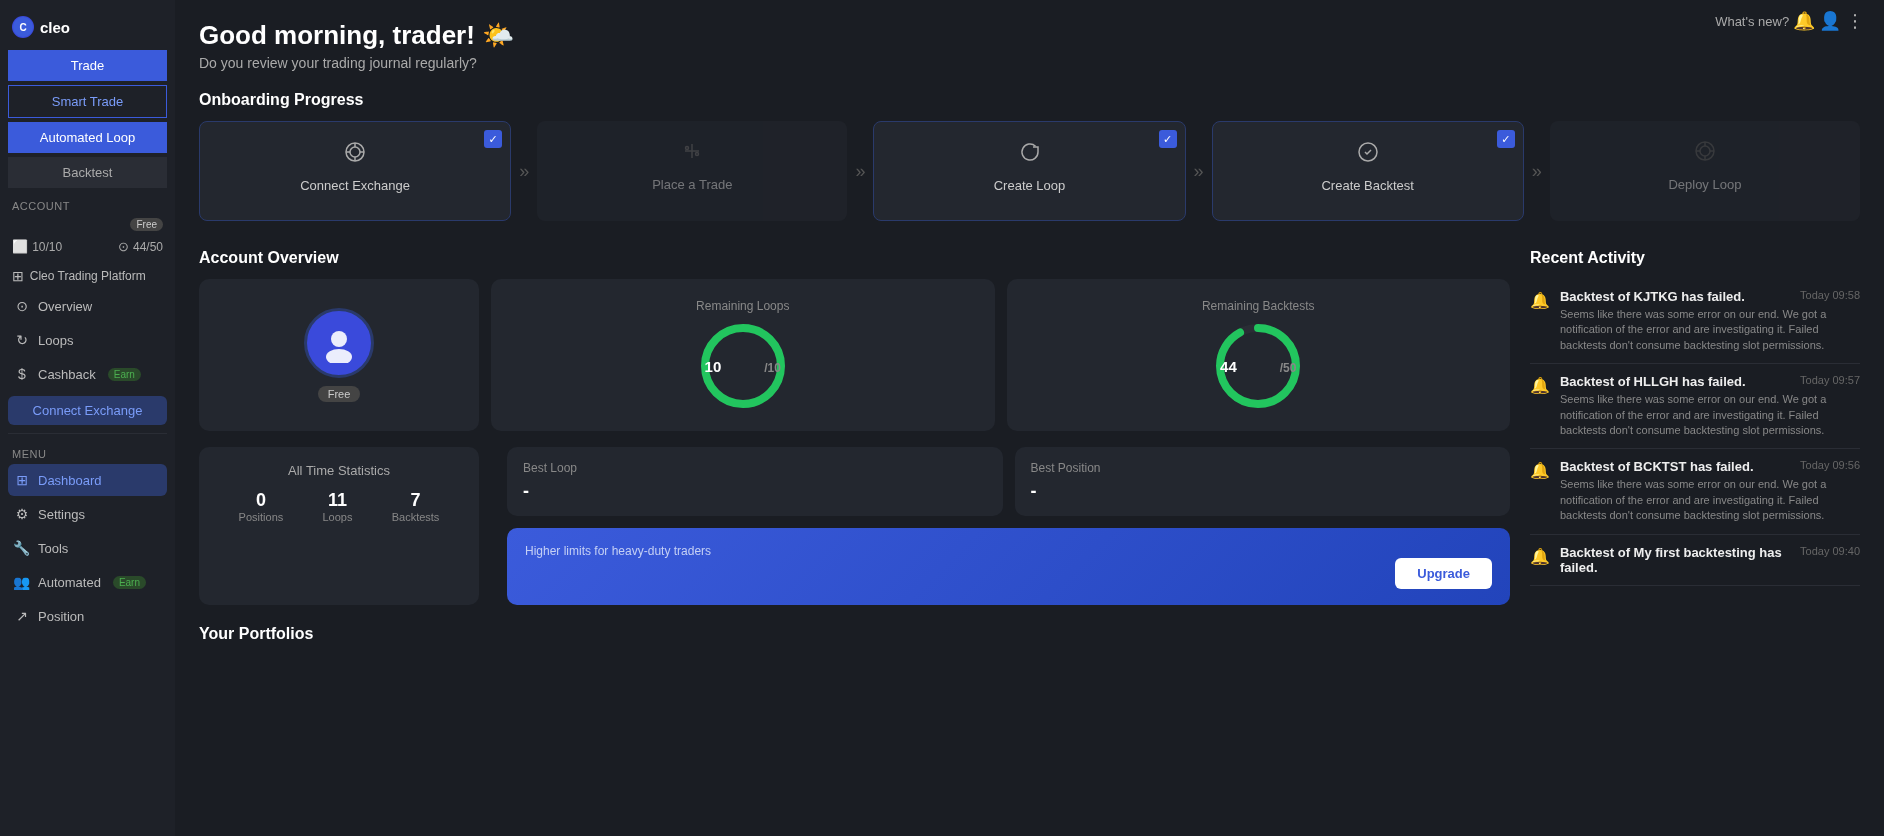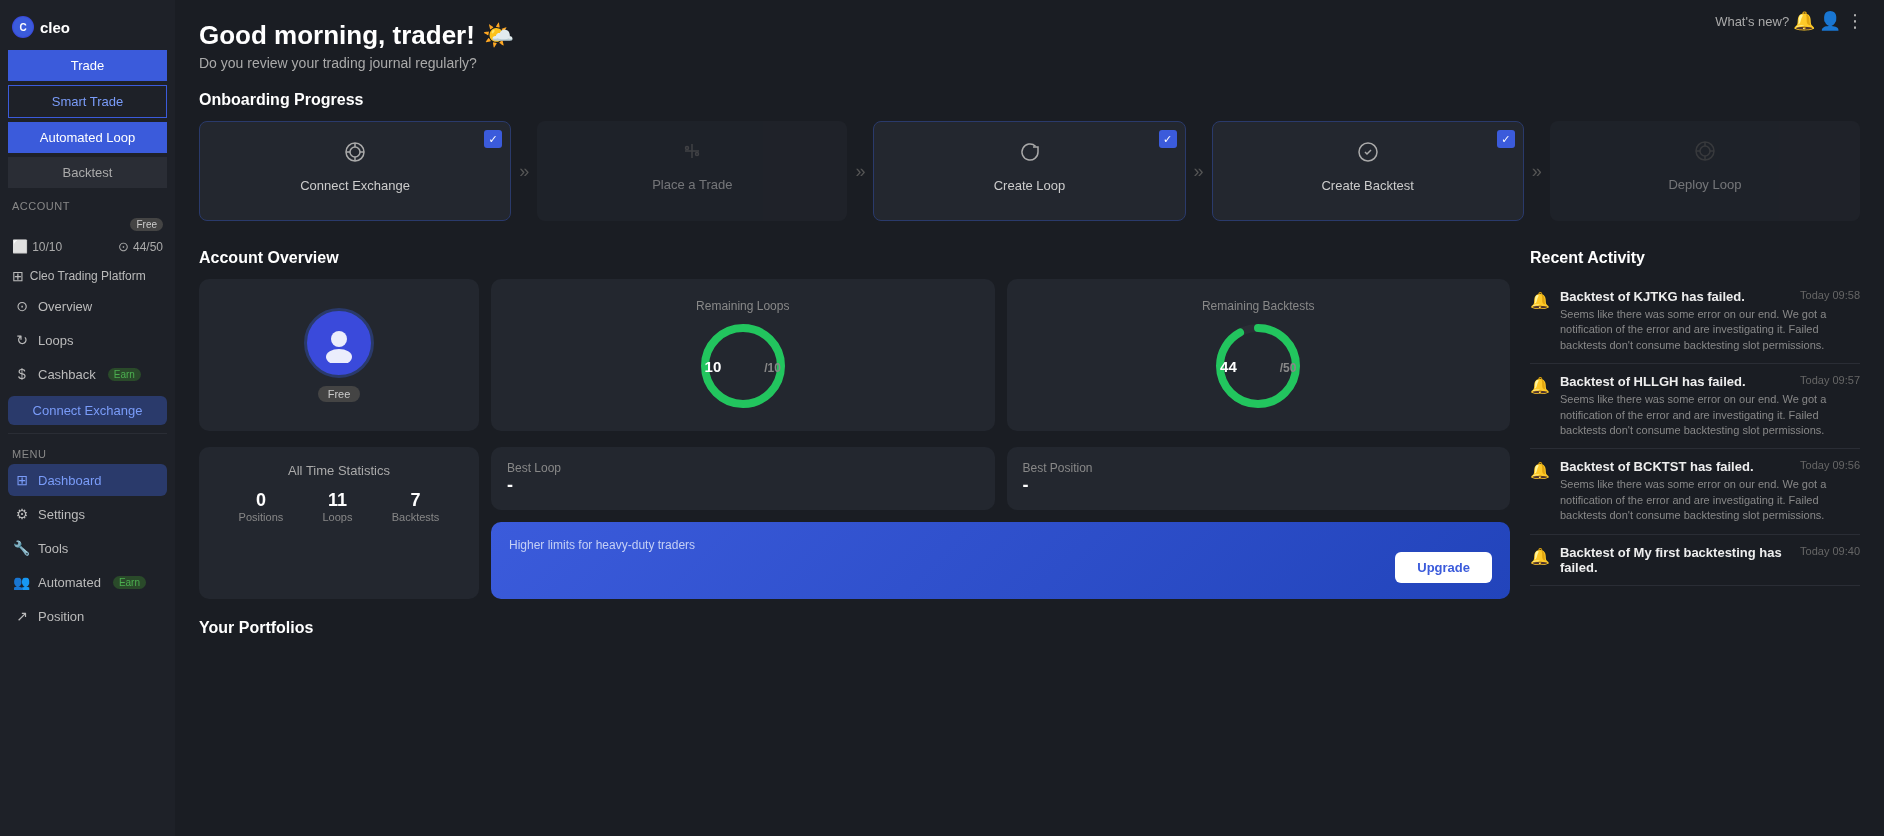--- a/index.html
+++ b/index.html
@@ -65,21 +65,21 @@
     .remaining-label { font-size: 12px; color: #888; text-align: center; margin-bottom: 8px; }
 
     
     .stats-card { background: #23272f; border-radius: 10px; padding: 16px 20px; }
     .stats-title { font-size: 13px; color: #aaa; margin-bottom: 12px; text-align: center; }
     .stats-row { display: flex; justify-content: space-around; margin-top: 8px; }
     .stats-item { text-align: center; }
     .stats-item .val { font-size: 18px; font-weight: 700; }
     .stats-item .lbl { font-size: 11px; color: #888; }
     .best-card { background: #23272f; border-radius: 10px; padding: 14px 16px; }
-    .best-card .best-label { font-size: 12px; color: #888; }
+    .best-card .best-label { font-size: 12px; color: #888; margin-bottom: 6px; }
     .best-card .best-val { font-size: 18px; font-weight: 700; }
 
     
     .need-more-card { background: linear-gradient(135deg, #3b5bdb, #2244bb); border-radius: 10px; padding: 16px 18px; display: flex; flex-direction: column; justify-content: space-between; }
     .need-more-title { font-size: 15px; font-weight: 700; color: #fff; margin-bottom: 4px; }
     .need-more-sub { font-size: 12px; color: #c5d0f5; }
     .upgrade-btn { background: #fff; color: #3b5bdb; border: none; border-radius: 6px; padding: 8px 22px; font-size: 13px; font-weight: 600; cursor: pointer; align-self: flex-end; }
 
     
     .two-col { display: grid; grid-template-columns: 1fr 330px; gap: 20px; }
@@ -305,21 +305,21 @@
               <circle cx="45" cy="45" r="38" fill="none" stroke="#2a2d35" stroke-width="8"></circle>
               <circle cx="45" cy="45" r="38" fill="none" stroke="#22c55e" stroke-width="8" stroke-dasharray="238.76 238.76" stroke-dashoffset="19.1" stroke-linecap="round"></circle>
             </svg>
             <div class="circular-progress-label">
               <span>44</span><span class="denom">/<span>50</span></span>
             </div>
           </div>
         </div>
       </div>
 
-      <div style="display:grid; grid-template-columns:280px 1fr; gap:12px;">
+      <div style="display:grid; grid-template-columns:280px 1fr; gap:28px;">
         <div class="stats-card">
           <div class="stats-title">All Time Statistics</div>
           <div class="stats-row">
             <div class="stats-item">
               <div class="val">0</div>
               <div class="lbl">Positions</div>
             </div>
             <div class="stats-item">
               <div class="val">11</div>
               <div class="lbl">Loops</div>

